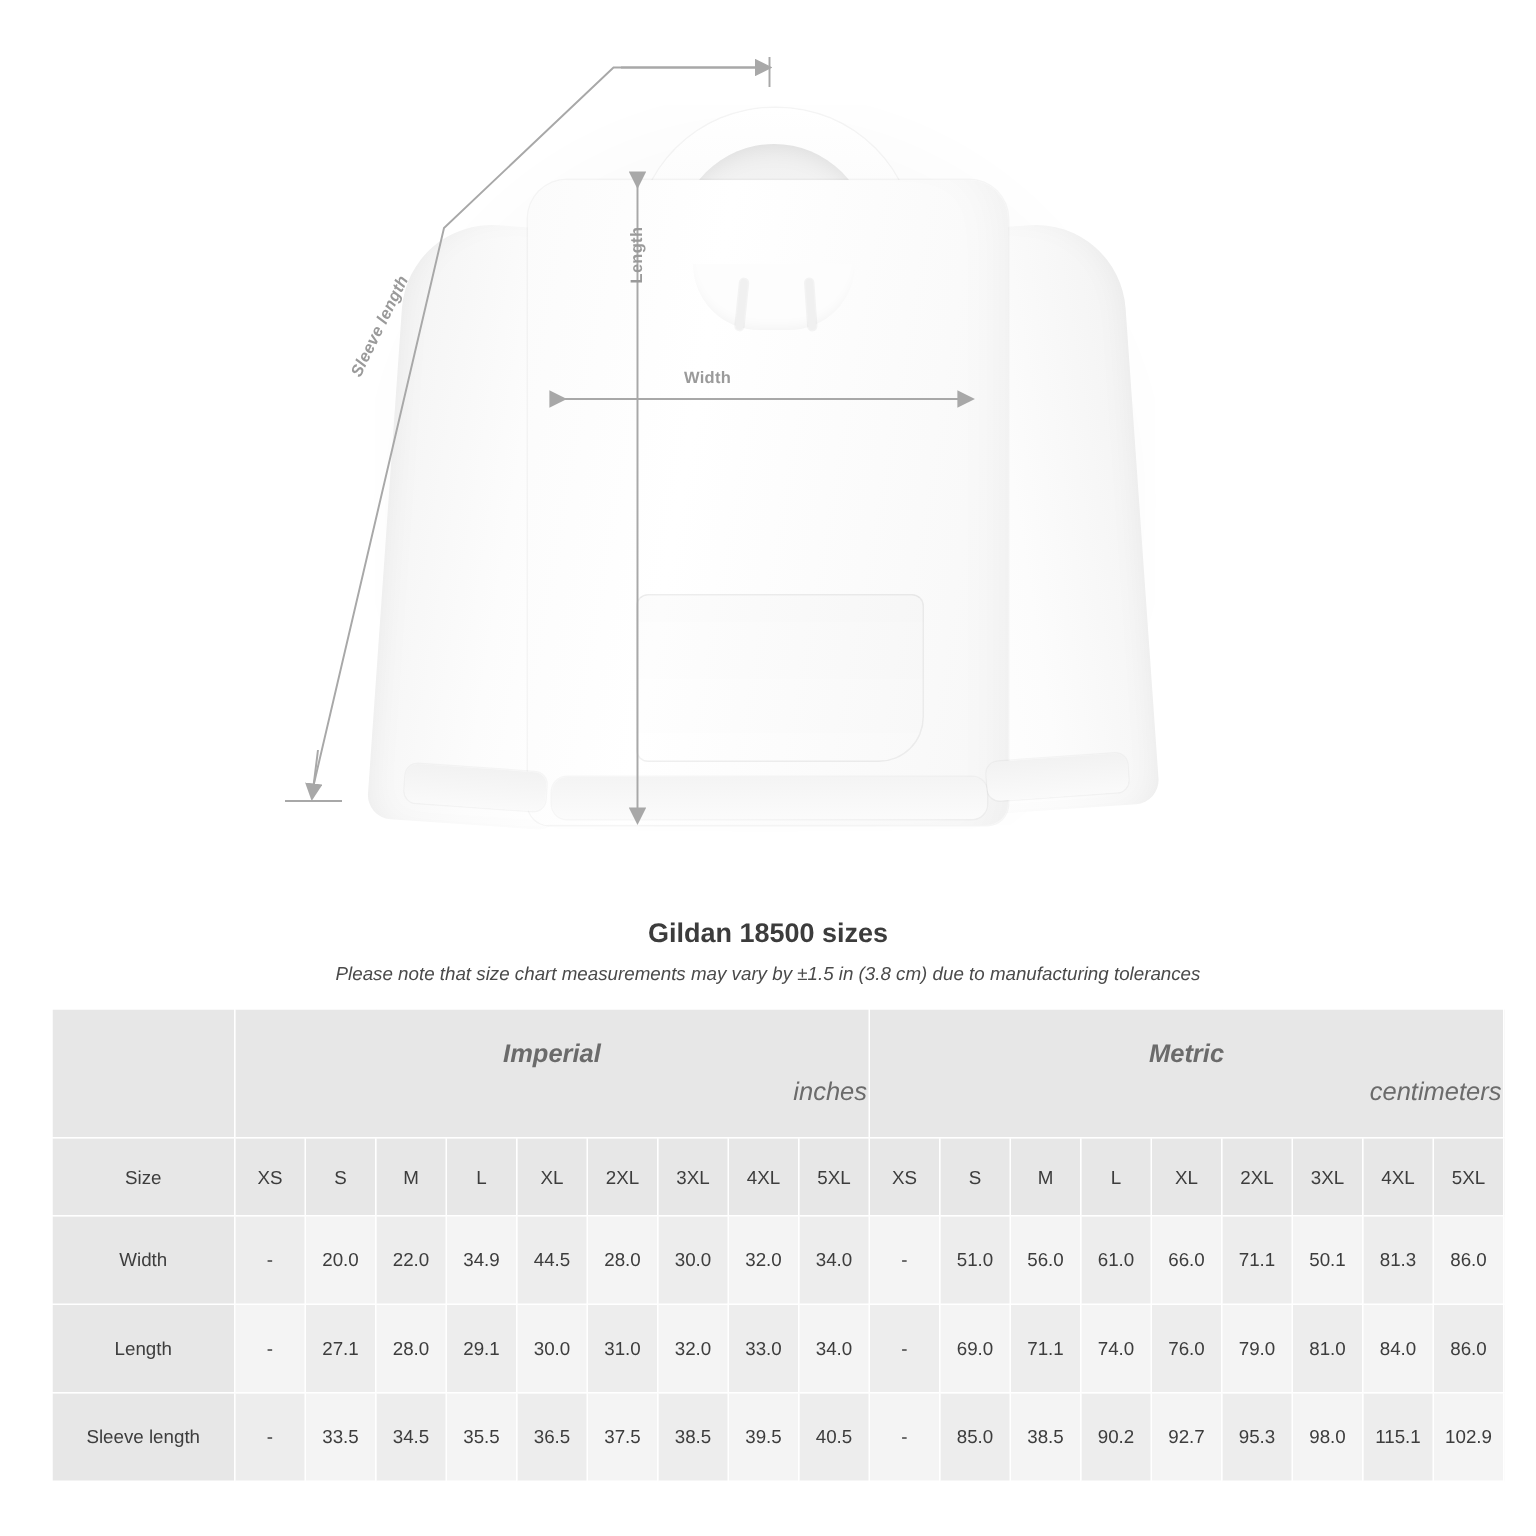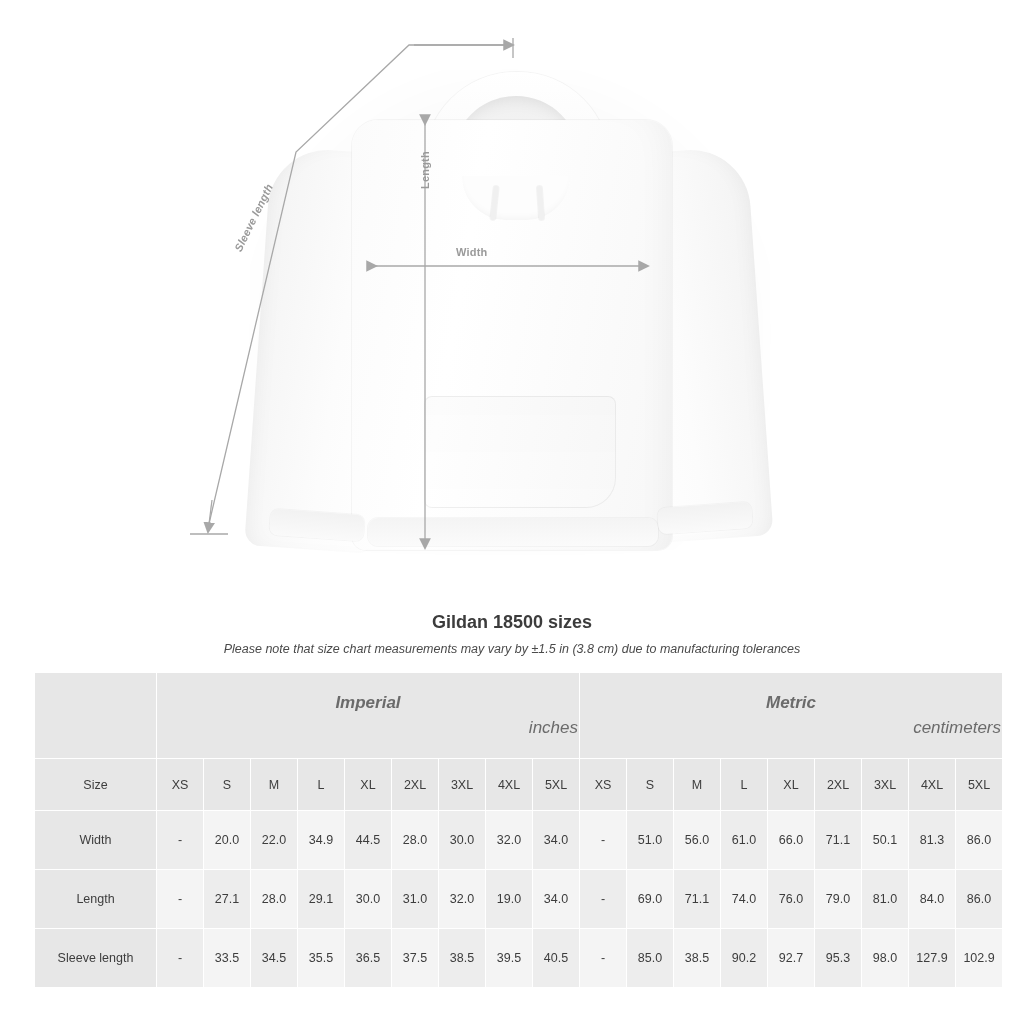--- a/index.html
+++ b/index.html
@@ -338,21 +338,21 @@
 
       <tr>
         <td class="row-label">Length</td>
         <td class="cell-alt">-</td>
         <td>27.1</td>
         <td class="cell-alt">28.0</td>
         <td>29.1</td>
         <td class="cell-alt">30.0</td>
         <td>31.0</td>
         <td class="cell-alt">32.0</td>
-        <td>19.0</td>
+        <td>33.0</td>
         <td class="cell-alt">34.0</td>
         <td>-</td>
         <td class="cell-alt">69.0</td>
         <td>71.1</td>
         <td class="cell-alt">74.0</td>
         <td>76.0</td>
         <td class="cell-alt">79.0</td>
         <td>81.0</td>
         <td class="cell-alt">84.0</td>
         <td>86.0</td>
@@ -369,18 +369,18 @@
         <td>38.5</td>
         <td class="cell-alt">39.5</td>
         <td>40.5</td>
         <td class="cell-alt">-</td>
         <td>85.0</td>
         <td class="cell-alt">38.5</td>
         <td>90.2</td>
         <td class="cell-alt">92.7</td>
         <td>95.3</td>
         <td class="cell-alt">98.0</td>
-        <td>127.9</td>
+        <td>115.1</td>
         <td class="cell-alt">102.9</td>
       </tr>
     </tbody>
   </table>
 </div>
 
 </body></html>

